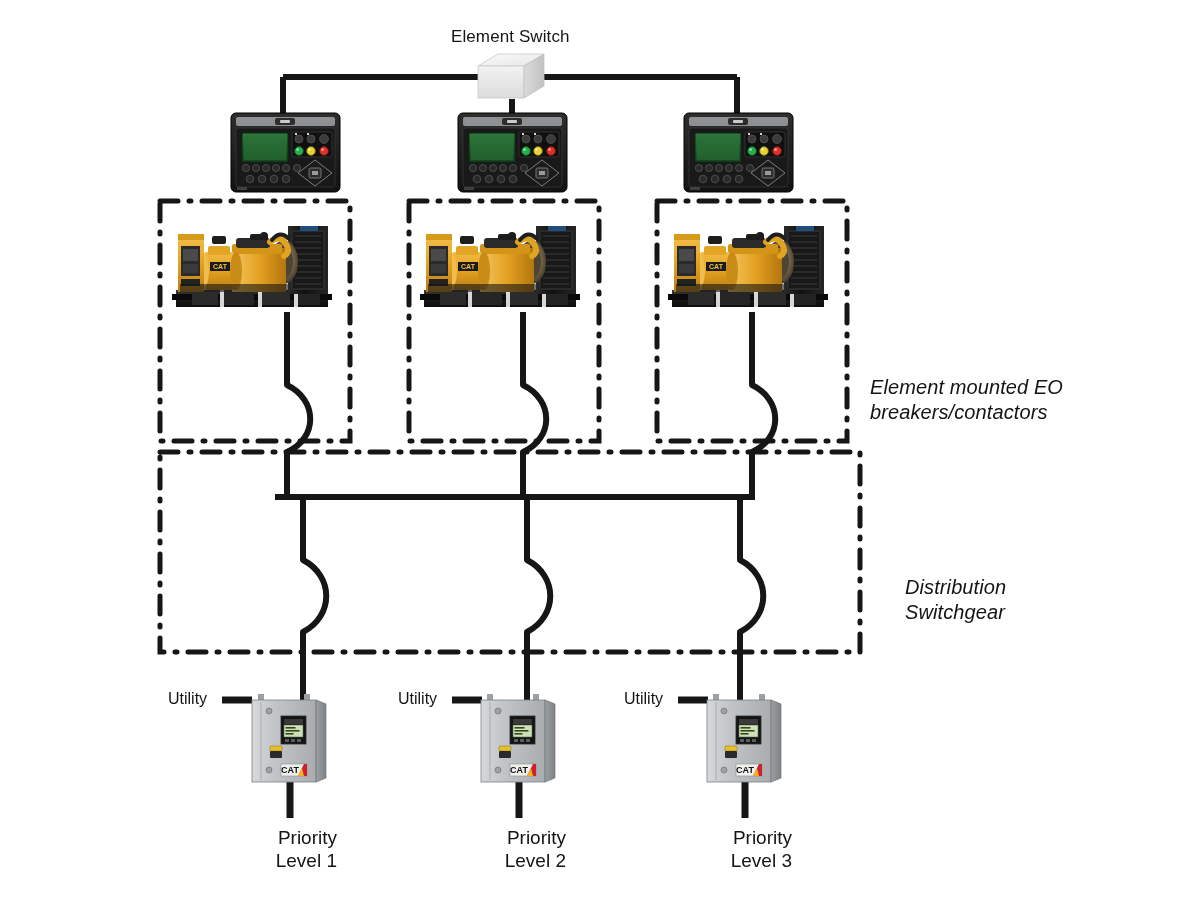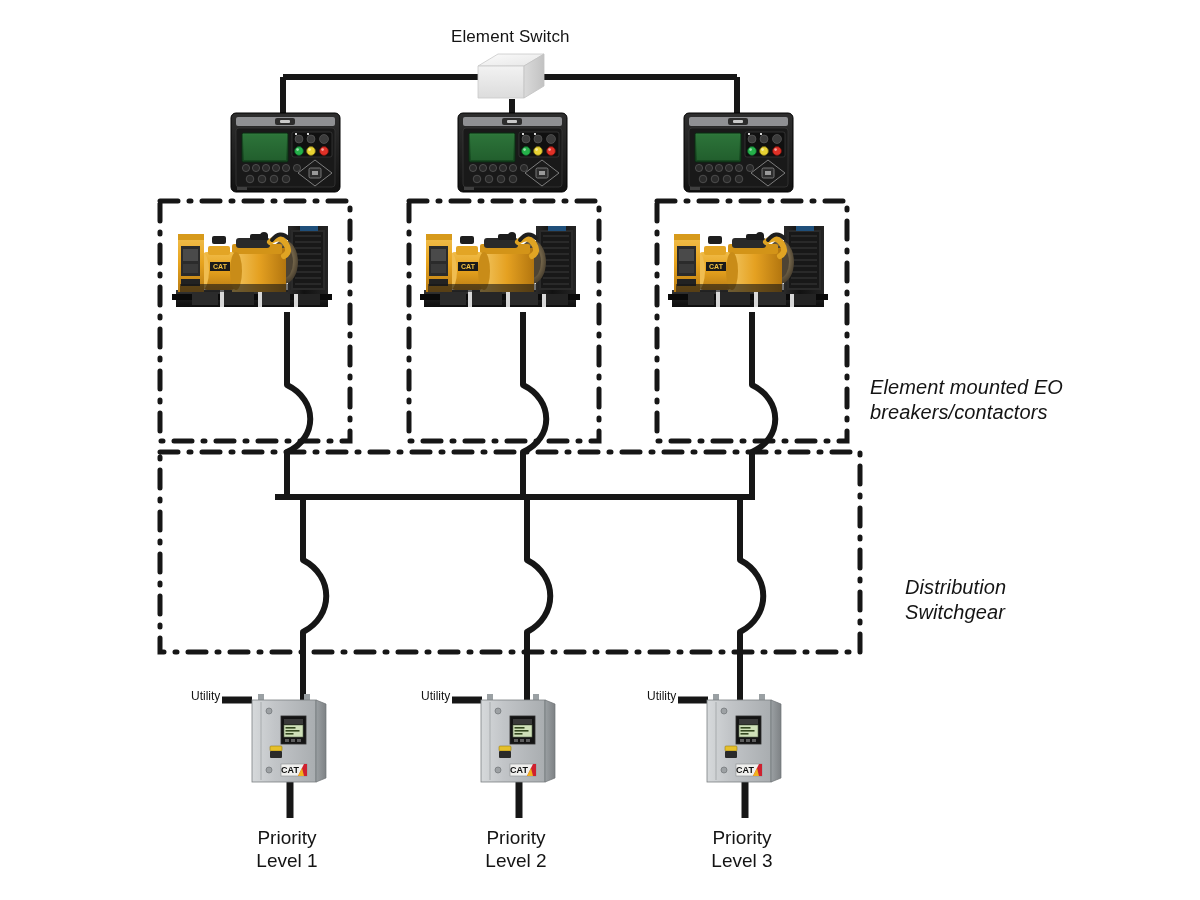--- a/index.html
+++ b/index.html
@@ -38,26 +38,25 @@
     font-size: 17px;
     letter-spacing: 0.1px;
   }
   .lbl-italic {
     font-style: italic;
     font-size: 20px;
     line-height: 1.25;
     letter-spacing: 0.1px;
   }
   .lbl-utility {
-    font-size: 12px;
-    margin-left: 23px;
+    font-size: 16px;
   }
   .lbl-priority {
     font-size: 19px;
-    text-align: center;
+    text-align: right;
     line-height: 1.22;
   }
 </style>
 </head>
 <body>
 
 <div id="diagram-root">
 
   <svg id="scene" viewBox="0 0 1200 900">
     <defs>

